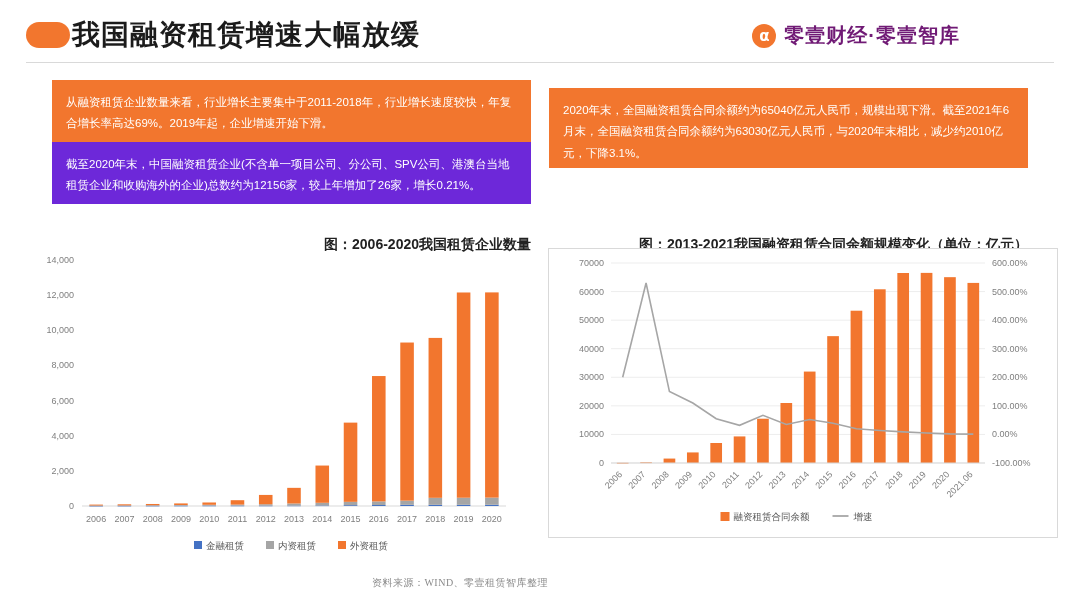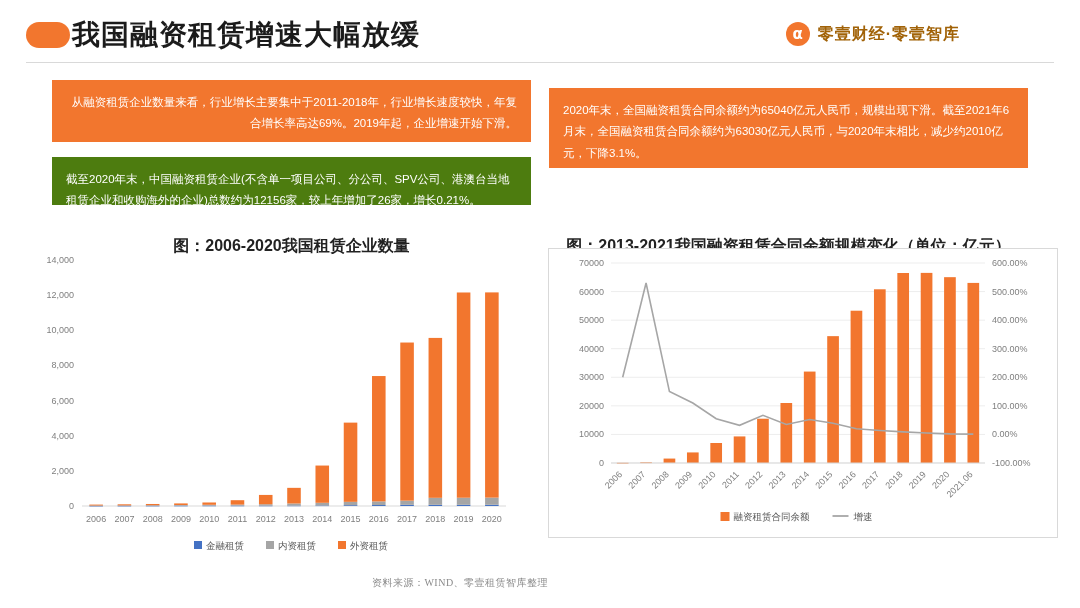--- a/index.html
+++ b/index.html
@@ -18,38 +18,38 @@
   .page-title {
     position:absolute; left:72px; top:16px;
     font-size:28px; font-weight:bold; color:#1b1b1b; letter-spacing:1px;
   }
   .brand { position:absolute; right:28px; top:22px; display:flex; align-items:center; gap:8px; }
   .brand-logo {
     width:24px; height:24px; border-radius:50%; background:#F2762E;
     color:#fff; font-size:15px; font-weight:bold;
     display:flex; align-items:center; justify-content:center; font-family:"DejaVu Sans", sans-serif;
   }
-  .brand-text { font-size:16px; font-weight:bold; color:#a16207; letter-spacing:1px; }
+  .brand-text { font-size:20px; font-weight:bold; color:#701a75; letter-spacing:1px; }
   .header-rule { position:absolute; left:26px; top:62px; width:1028px; height:1px; background:#d9d9d9; }
 
   
   .callouts { position:absolute; left:52px; top:80px; width:976px; display:flex; gap:18px; }
   .col { width:479px; }
   .box {
     padding:12px 14px; font-size:11.5px; line-height:1.85; color:#ffffff;
   }
   .box p { margin:0; }
-  .left-box-1 { background:#F2762E; height:62px;text-align:right; }
-  .left-box-2 { background:#4d7c0f; height:48px; margin-top:15px; }
+  .left-box-1 { background:#F2762E; height:62px; }
+  .left-box-2 { background:#6d28d9; height:62px; margin-top:0px; }
   .right-box-1 { background:#8c8c8c; height:62px; }
   .right-box-2 { background:#F2762E; height:80px; margin-top:8px; }
 
   
   .chart-caption {
-    font-size:16px; font-weight:bold; color:#222; text-align:center; margin-top:18px;
+    font-size:14px; font-weight:bold; color:#222; text-align:right; margin-top:18px;
   }
 
   
   .left-chart { position:absolute; left:20px; top:248px; width:500px; height:320px; }
   .right-chart { position:absolute; left:548px; top:248px; width:510px; height:290px;
                  border:1px solid #d9d9d9; background:#fff; }
 
   svg { display:block; }
   .tick-label { font-size:9px; fill:#7f7f7f; font-family:"Liberation Sans", sans-serif; }
   .legend-text { font-size:9.5px; fill:#555; font-family:"Liberation Sans", sans-serif; }

